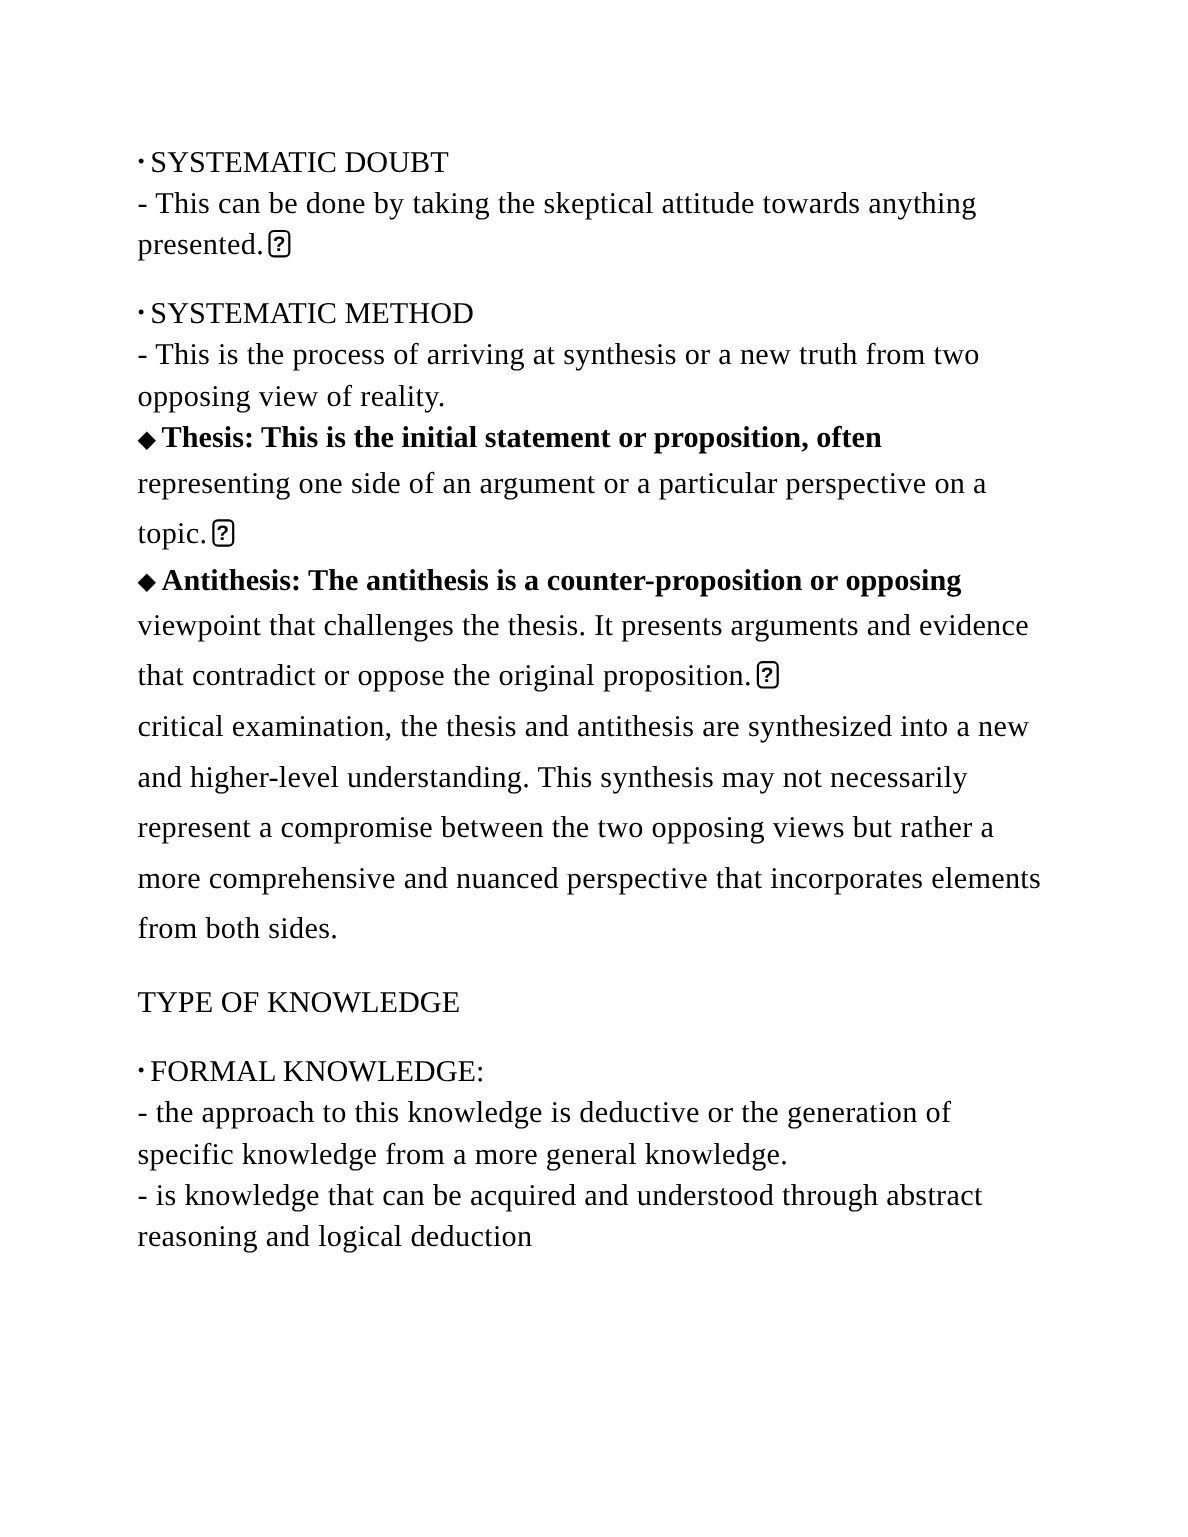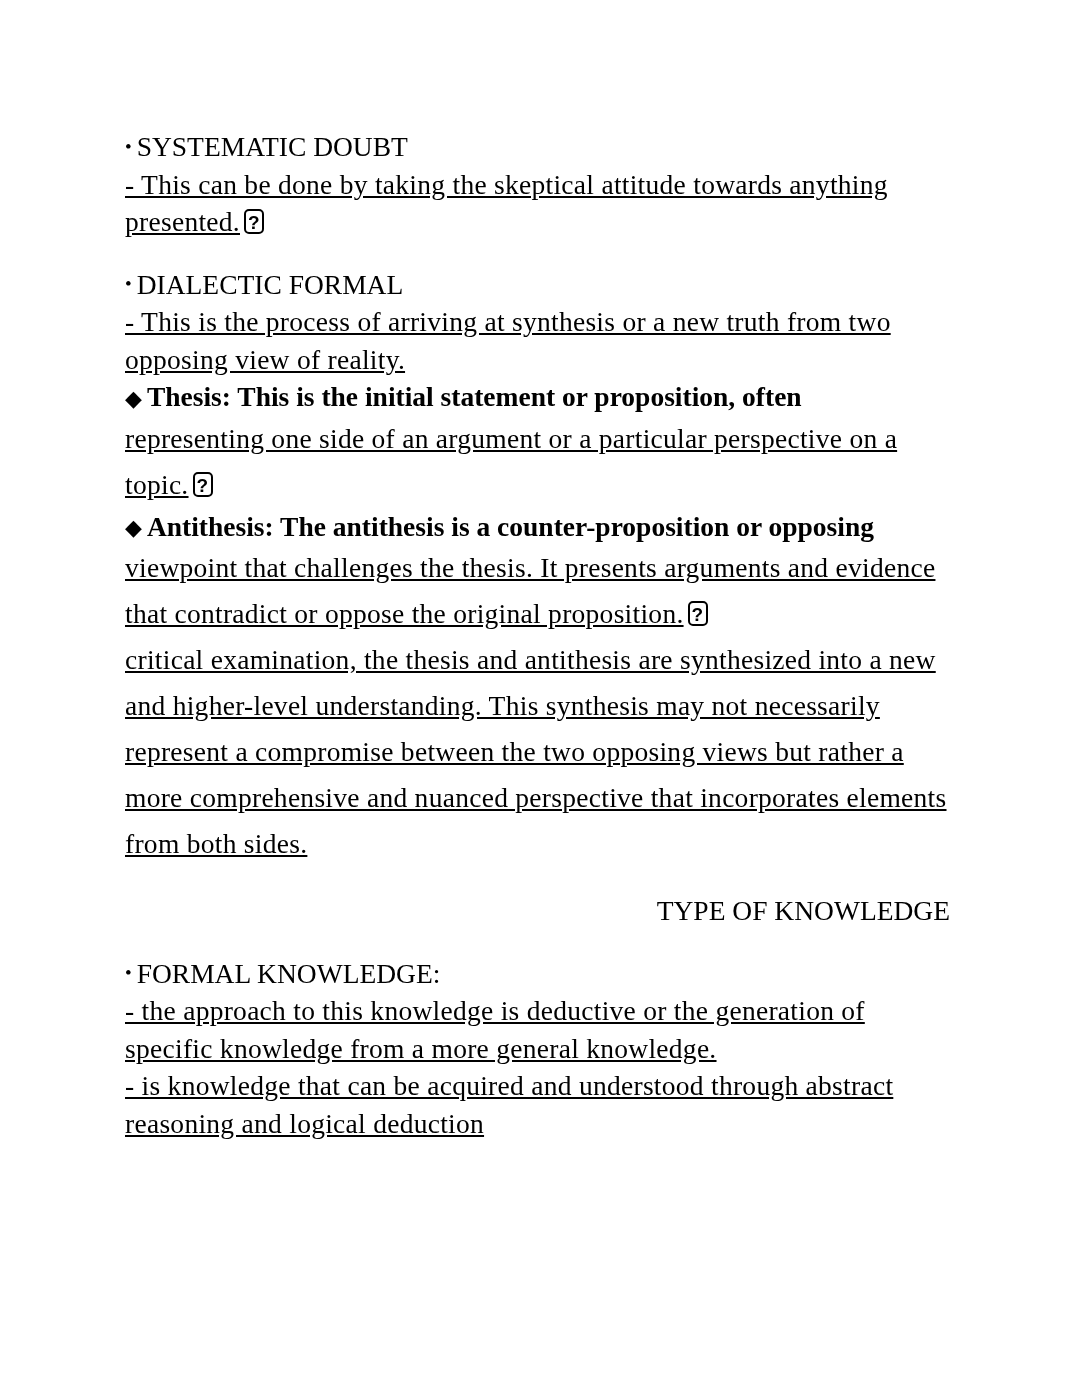--- a/index.html
+++ b/index.html
@@ -31,21 +31,20 @@
   .block {
     margin: 0 0 25px 0;
   }
   .block:last-child { margin-bottom: 0; }
 
   .line {
     font-size: 27.5px;
     line-height: 37.5px;
     letter-spacing: 0.01em;
     white-space: normal;
-    text-decoration: underline;
   }
 
   
   .line.loose {
     line-height: 46px;
   }
 
   
   .bullet-line {
     display: block;
@@ -68,21 +67,20 @@
   }
   .bullet-line.diamond {
     text-indent: -24px;
     padding-left: 24px;
     font-weight: bold;
   }
 
   .heading-plain {
     font-size: 27.5px;
     line-height: 37.5px;
-    text-align: right;
   }
 
   
   .glyph-box {
     display: inline-block;
     border: 2.5px solid #000;
     border-radius: 5px;
     width: 20px;
     height: 25px;
     line-height: 23px;
@@ -101,21 +99,21 @@
 
 <div id="page">
   <div class="doc-body">
 
     <div class="block">
       <div class="bullet-line"><span class="bullet-mark">•</span><span>SYSTEMATIC DOUBT</span></div>
       <div class="line"><span>- This can be done by taking the skeptical attitude towards anything presented.</span><span class="glyph-box">?</span></div>
     </div>
 
     <div class="block">
-      <div class="bullet-line"><span class="bullet-mark">•</span><span>DIALECTIC FORMAL</span></div>
+      <div class="bullet-line"><span class="bullet-mark">•</span><span>SYSTEMATIC METHOD</span></div>
       <div class="line"><span>- This is the process of arriving at synthesis or a new truth from two opposing view of reality.</span></div>
 
       <div class="bullet-line diamond"><span class="diamond-mark">◆</span><span>Thesis: This is the initial statement or proposition, often</span></div>
       <div class="line loose"><span>representing one side of an argument or a particular perspective on a topic.</span><span class="glyph-box">?</span></div>
 
       <div class="bullet-line diamond"><span class="diamond-mark">◆</span><span>Antithesis: The antithesis is a counter-proposition or opposing</span></div>
       <div class="line loose"><span>viewpoint that challenges the thesis. It presents arguments and evidence that contradict or oppose the original proposition.</span><span class="glyph-box">?</span></div>
 
       <div class="line loose"><span>critical examination, the thesis and antithesis are synthesized into a new and higher-level understanding. This synthesis may not necessarily represent a compromise between the two opposing views but rather a more comprehensive and nuanced perspective that incorporates elements from both sides.</span></div>
     </div>

